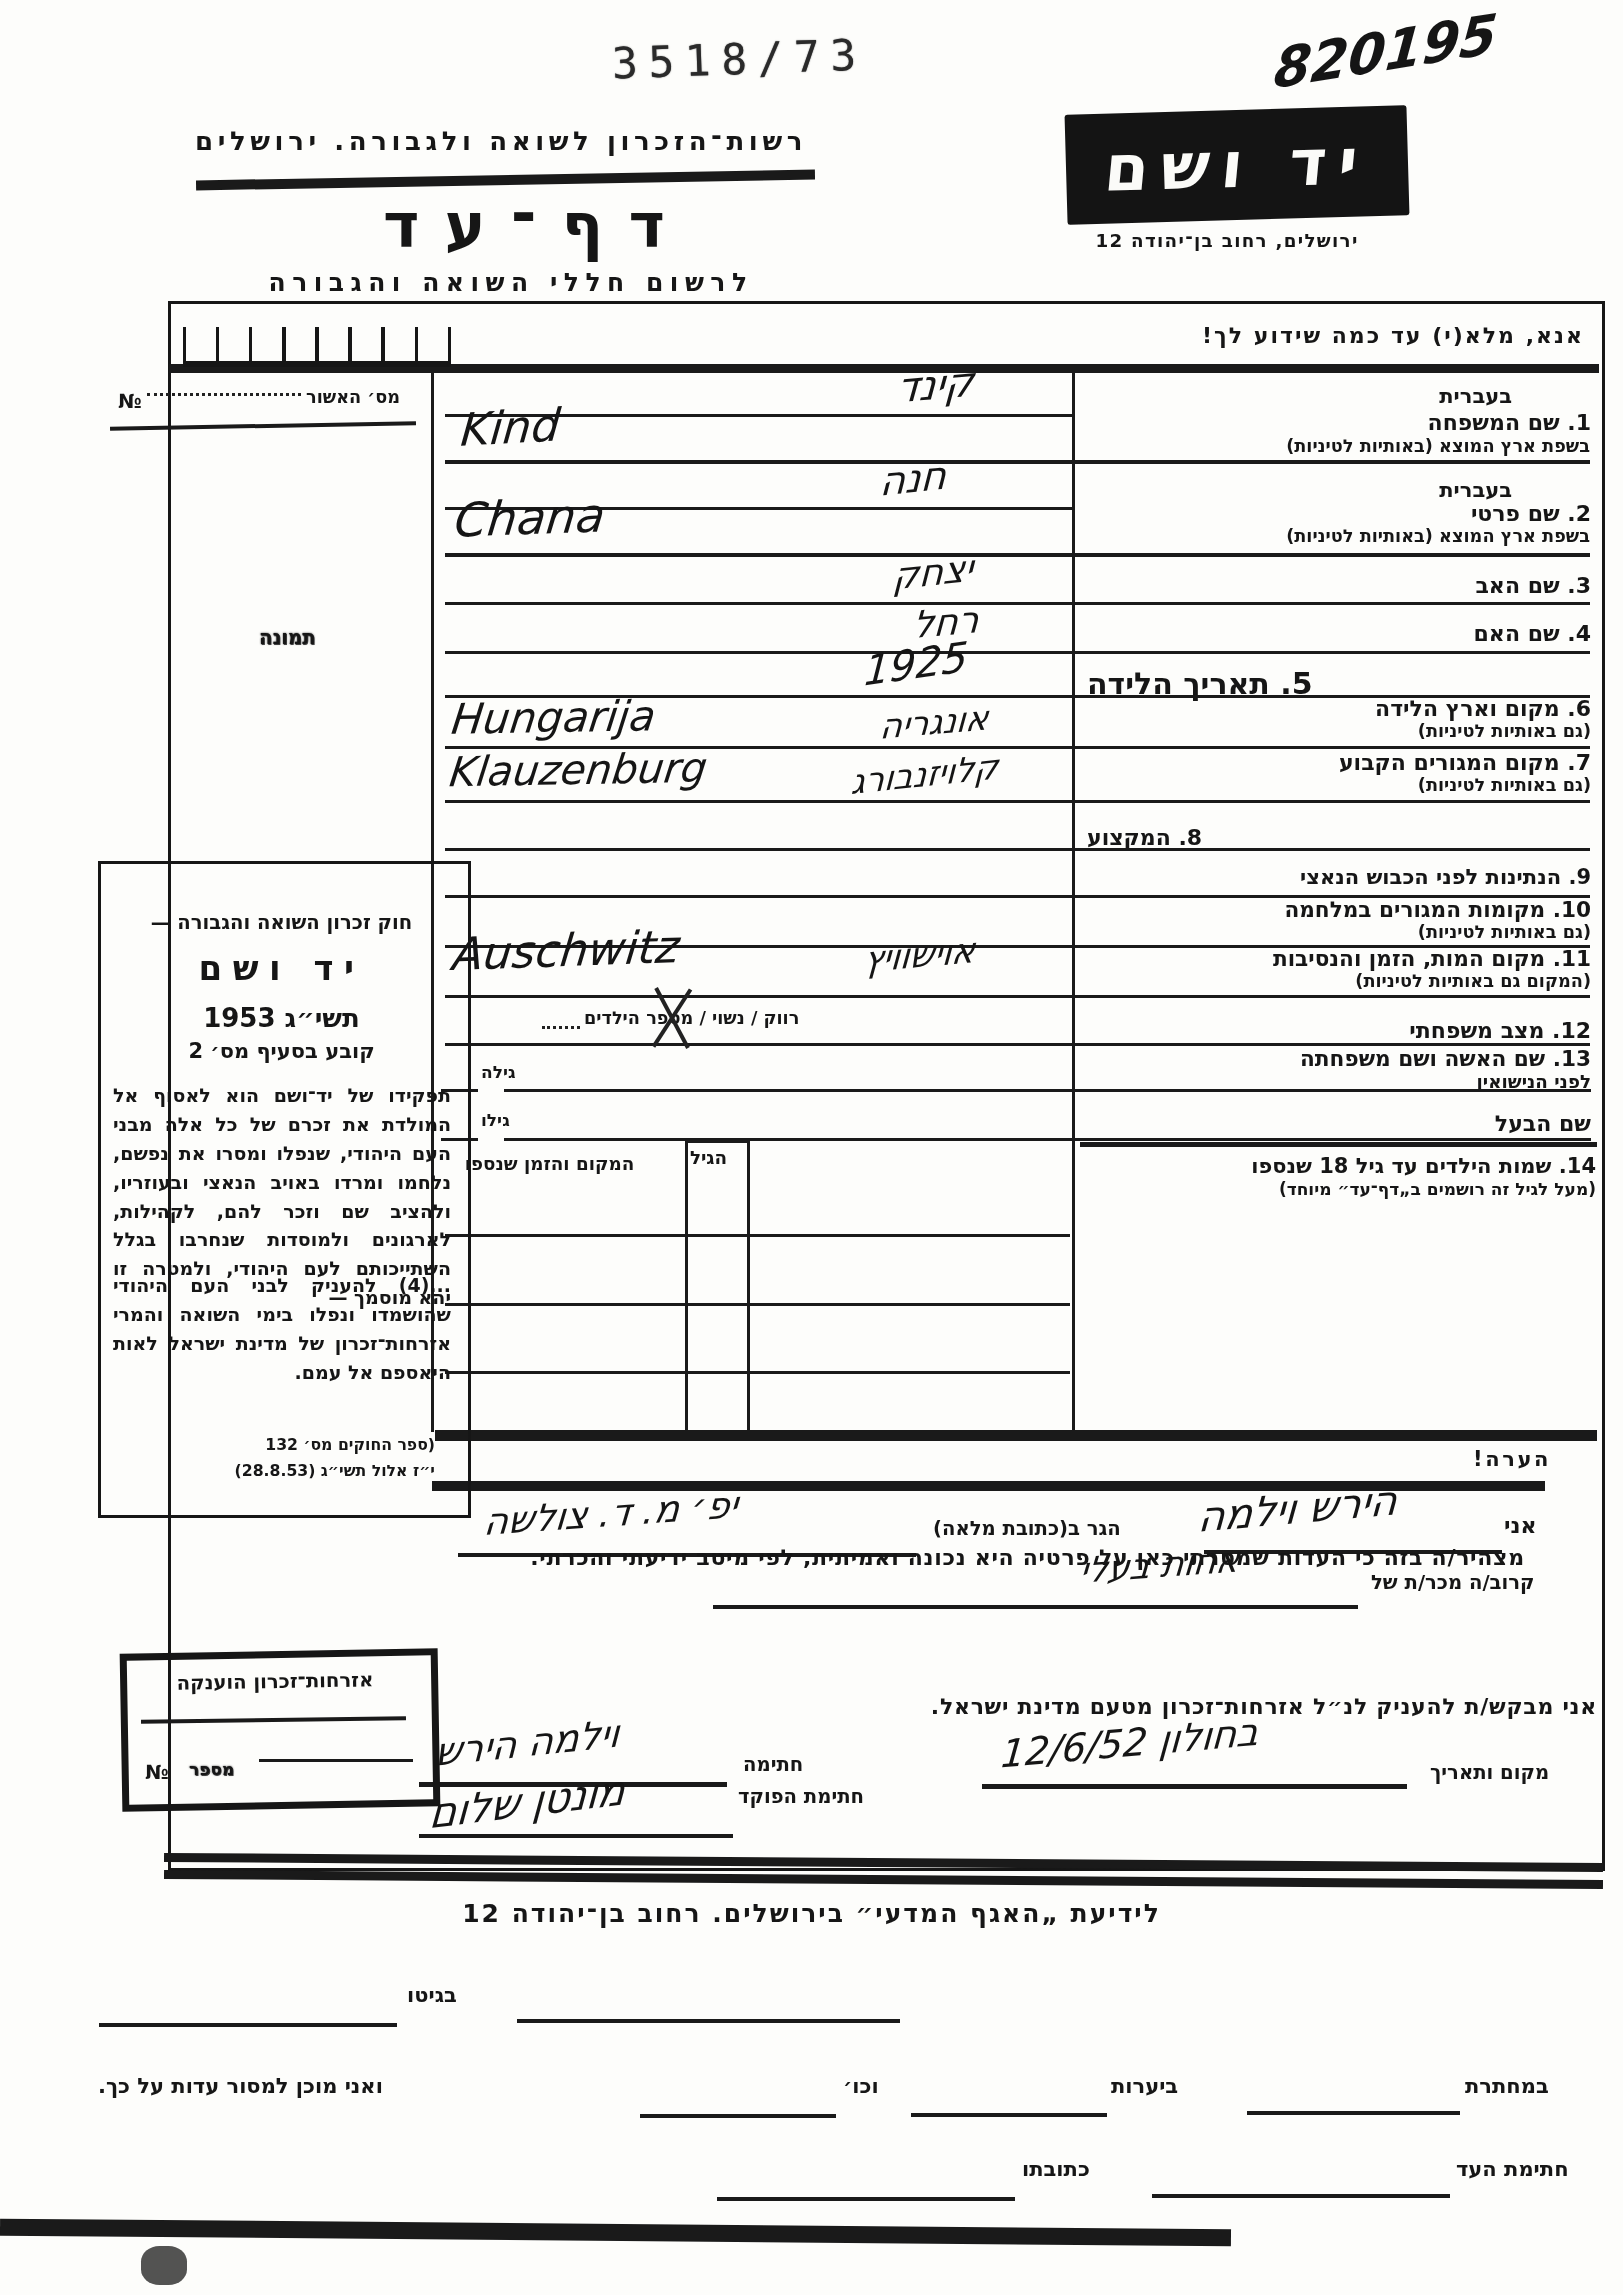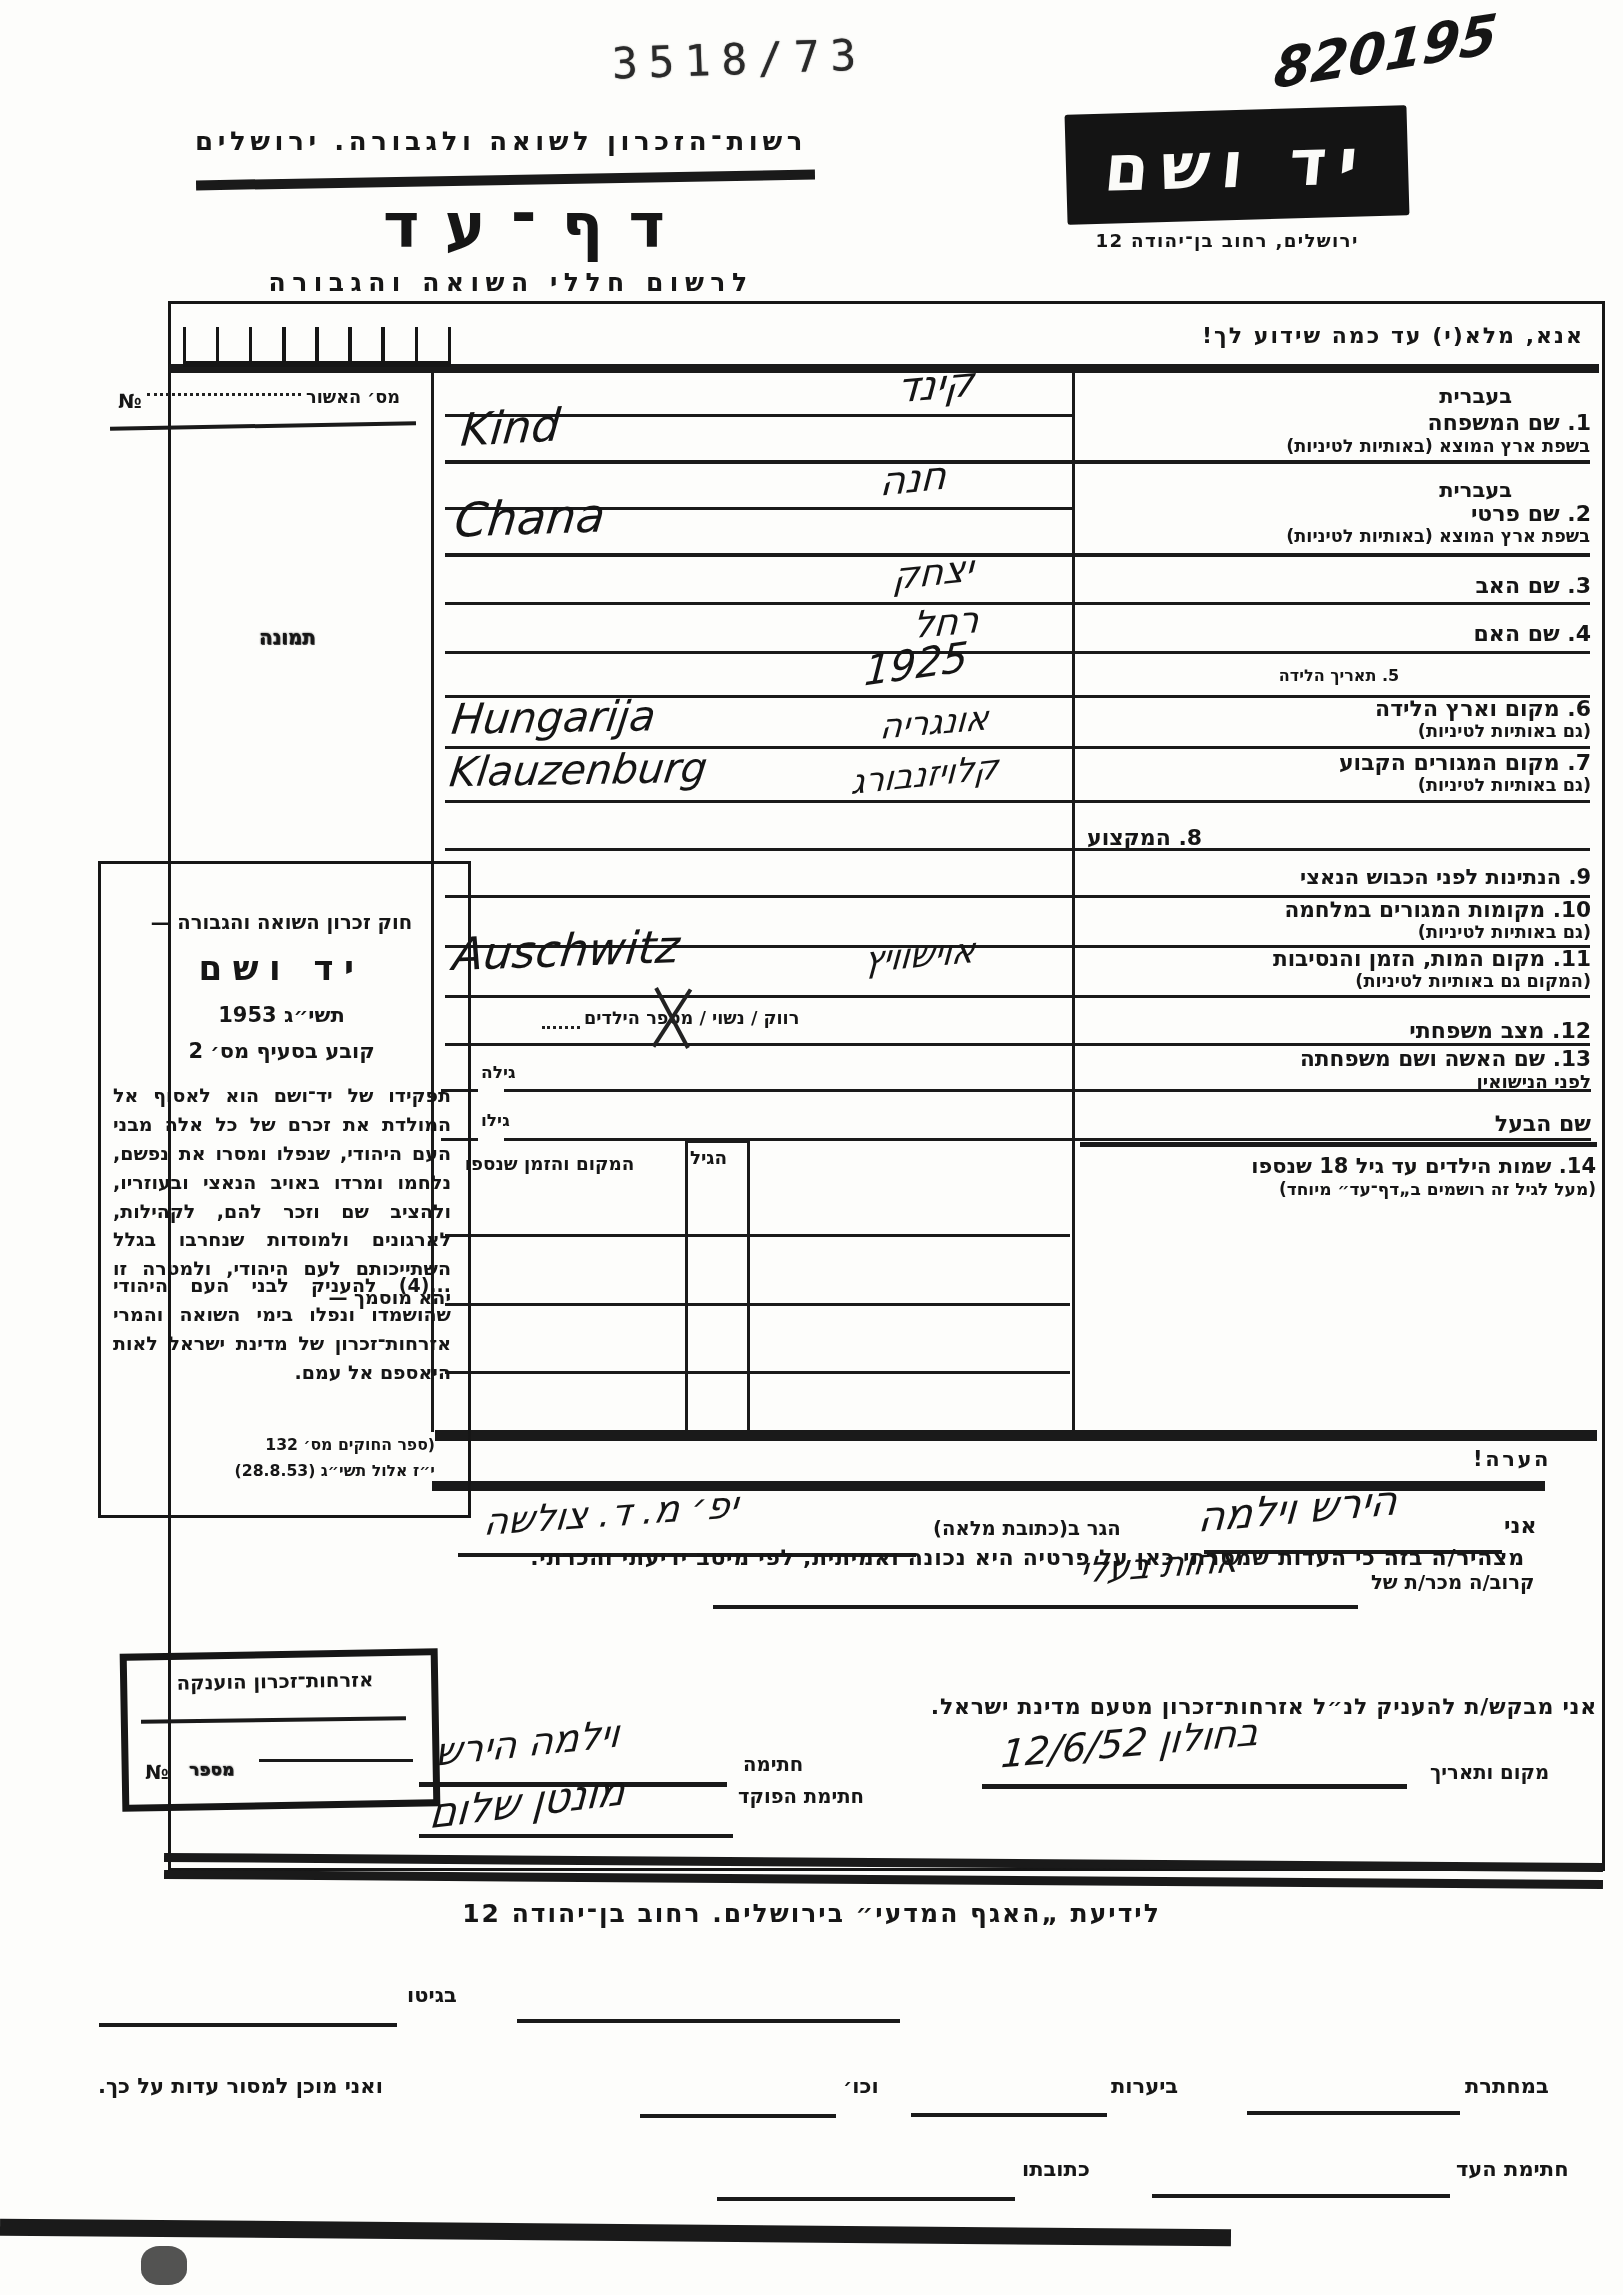--- a/index.html
+++ b/index.html
@@ -73,21 +73,21 @@
   <div class="t he b" style="left:1087px;top:384px;width:425px;font-size:21px;text-align:right;">בעברית</div>
   <div class="t he b" style="left:1087px;top:410px;width:504px;font-size:22px;text-align:right;">1. שם המשפחה</div>
   <div class="t he b" style="left:1083px;top:436px;width:507px;font-size:17.7px;text-align:right;">בשפת ארץ המוצא (באותיות לטיניות)</div>
 
   <div class="t he b" style="left:1087px;top:478px;width:425px;font-size:21px;text-align:right;">בעברית</div>
   <div class="t he b" style="left:1087px;top:501px;width:504px;font-size:22px;text-align:right;">2. שם פרטי</div>
   <div class="t he b" style="left:1083px;top:526px;width:507px;font-size:17.7px;text-align:right;">בשפת ארץ המוצא (באותיות לטיניות)</div>
 
   <div class="t he b" style="left:1087px;top:573px;width:504px;font-size:22px;text-align:right;">3. שם האב</div>
   <div class="t he b" style="left:1087px;top:621px;width:504px;font-size:22px;text-align:right;">4. שם האם</div>
-  <div class="t he b" style="left:1087px;top:666px;width:504px;font-size:16px;text-align:center;">5. תאריך הלידה</div>
+  <div class="t he b" style="left:1087px;top:666px;width:504px;font-size:30px;text-align:left;">5. תאריך הלידה</div>
 
   <div class="t he b" style="left:1087px;top:696px;width:504px;font-size:22px;text-align:right;">6. מקום וארץ הלידה</div>
   <div class="t he b" style="left:1087px;top:721px;width:504px;font-size:17.7px;text-align:right;">(גם באותיות לטיניות)</div>
 
   <div class="t he b" style="left:1087px;top:750px;width:504px;font-size:22px;text-align:right;">7. מקום המגורים הקבוע</div>
   <div class="t he b" style="left:1087px;top:775px;width:504px;font-size:17.7px;text-align:right;">(גם באותיות לטיניות)</div>
 
   <div class="t he b" style="left:1087px;top:825px;width:504px;font-size:22px;text-align:left;">8. המקצוע</div>
   <div class="t he b" style="left:1087px;top:865px;width:504px;font-size:21px;text-align:right;">9. הנתינות לפני הכבוש הנאצי</div>
 
@@ -187,21 +187,21 @@
   <div class="t he b" style="left:738px;top:1785px;font-size:19.6px;">חתימת הפוקד</div>
   <div class="t he hw" style="left:429px;top:1778px;font-size:41px;transform:rotate(-7deg) skewX(-12deg);">מונטן שלום</div>
   <div class="hl" style="left:419px;top:1834px;width:314px;height:3.9px;"></div>
 
   <div class="hl" style="left:164px;top:1858px;width:1439px;height:8.5px;transform:rotate(0.4deg);"></div>
   <div class="hl" style="left:164px;top:1875px;width:1439px;height:8.5px;transform:rotate(0.4deg);"></div>
 
   <div class="box" style="left:98px;top:861px;width:367px;height:651px;border-width:3.3px;"></div>
   <div class="t he b c" style="left:108px;top:911px;width:347px;font-size:19.6px;">חוק זכרון השואה והגבורה —</div>
   <div class="t he b c" style="left:108px;top:948px;width:347px;font-size:34px;letter-spacing:10.5px;">יד ושם</div>
-  <div class="t he b c" style="left:108px;top:1003px;width:347px;font-size:21px;">תשי״ג 1953</div>
+  <div class="t he b c" style="left:108px;top:1003px;width:347px;font-size:26px;">תשי״ג 1953</div>
   <div class="t he b c" style="left:108px;top:1039px;width:347px;font-size:21px;">קובע בסעיף מס׳ 2</div>
   <div class="t he b j wrap" style="left:113px;top:1081px;width:338px;font-size:19px;line-height:1.52;white-space:normal;">תפקידו של יד־ושם הוא לאסוף אל המולדת את זכרם של כל אלה מבני העם היהודי, שנפלו ומסרו את נפשם, נלחמו ומרדו באויב הנאצי ובעוזריו, ולהציב שם וזכר להם, לקהילות, לארגונים ולמוסדות שנחרבו בגלל השתייכותם לעם היהודי, ולמטרה זו יהא מוסמך —</div>
   <div class="t he b j wrap" style="left:113px;top:1271px;width:338px;font-size:19px;line-height:1.52;white-space:normal;">...(4) להעניק לבני העם היהודי שהושמדו ונפלו בימי השואה והמרי אזרחות־זכרון של מדינת ישראל לאות היאספם אל עמם.</div>
   <div class="t he b" style="left:121px;top:1435px;width:314px;font-size:15.7px;text-align:right;">(ספר החוקים מס׳ 132</div>
   <div class="t he b" style="left:121px;top:1461px;width:314px;font-size:15.7px;text-align:right;">י״ז אלול תשי״ג (28.8.53)</div>
 
   <div class="box" style="left:121px;top:1651px;width:304px;height:144px;border-width:7.2px;transform:rotate(-1deg);"></div>
   <div class="t he b c" style="left:131px;top:1670px;width:288px;font-size:19.6px;transform:rotate(-1deg);">אזרחות־זכרון הוענקה</div>
   <div class="hl" style="left:141px;top:1718px;width:265px;height:3.9px;transform:rotate(-0.8deg);"></div>
   <div class="t b" style="left:145px;top:1761px;font-size:19.6px;">№</div>

